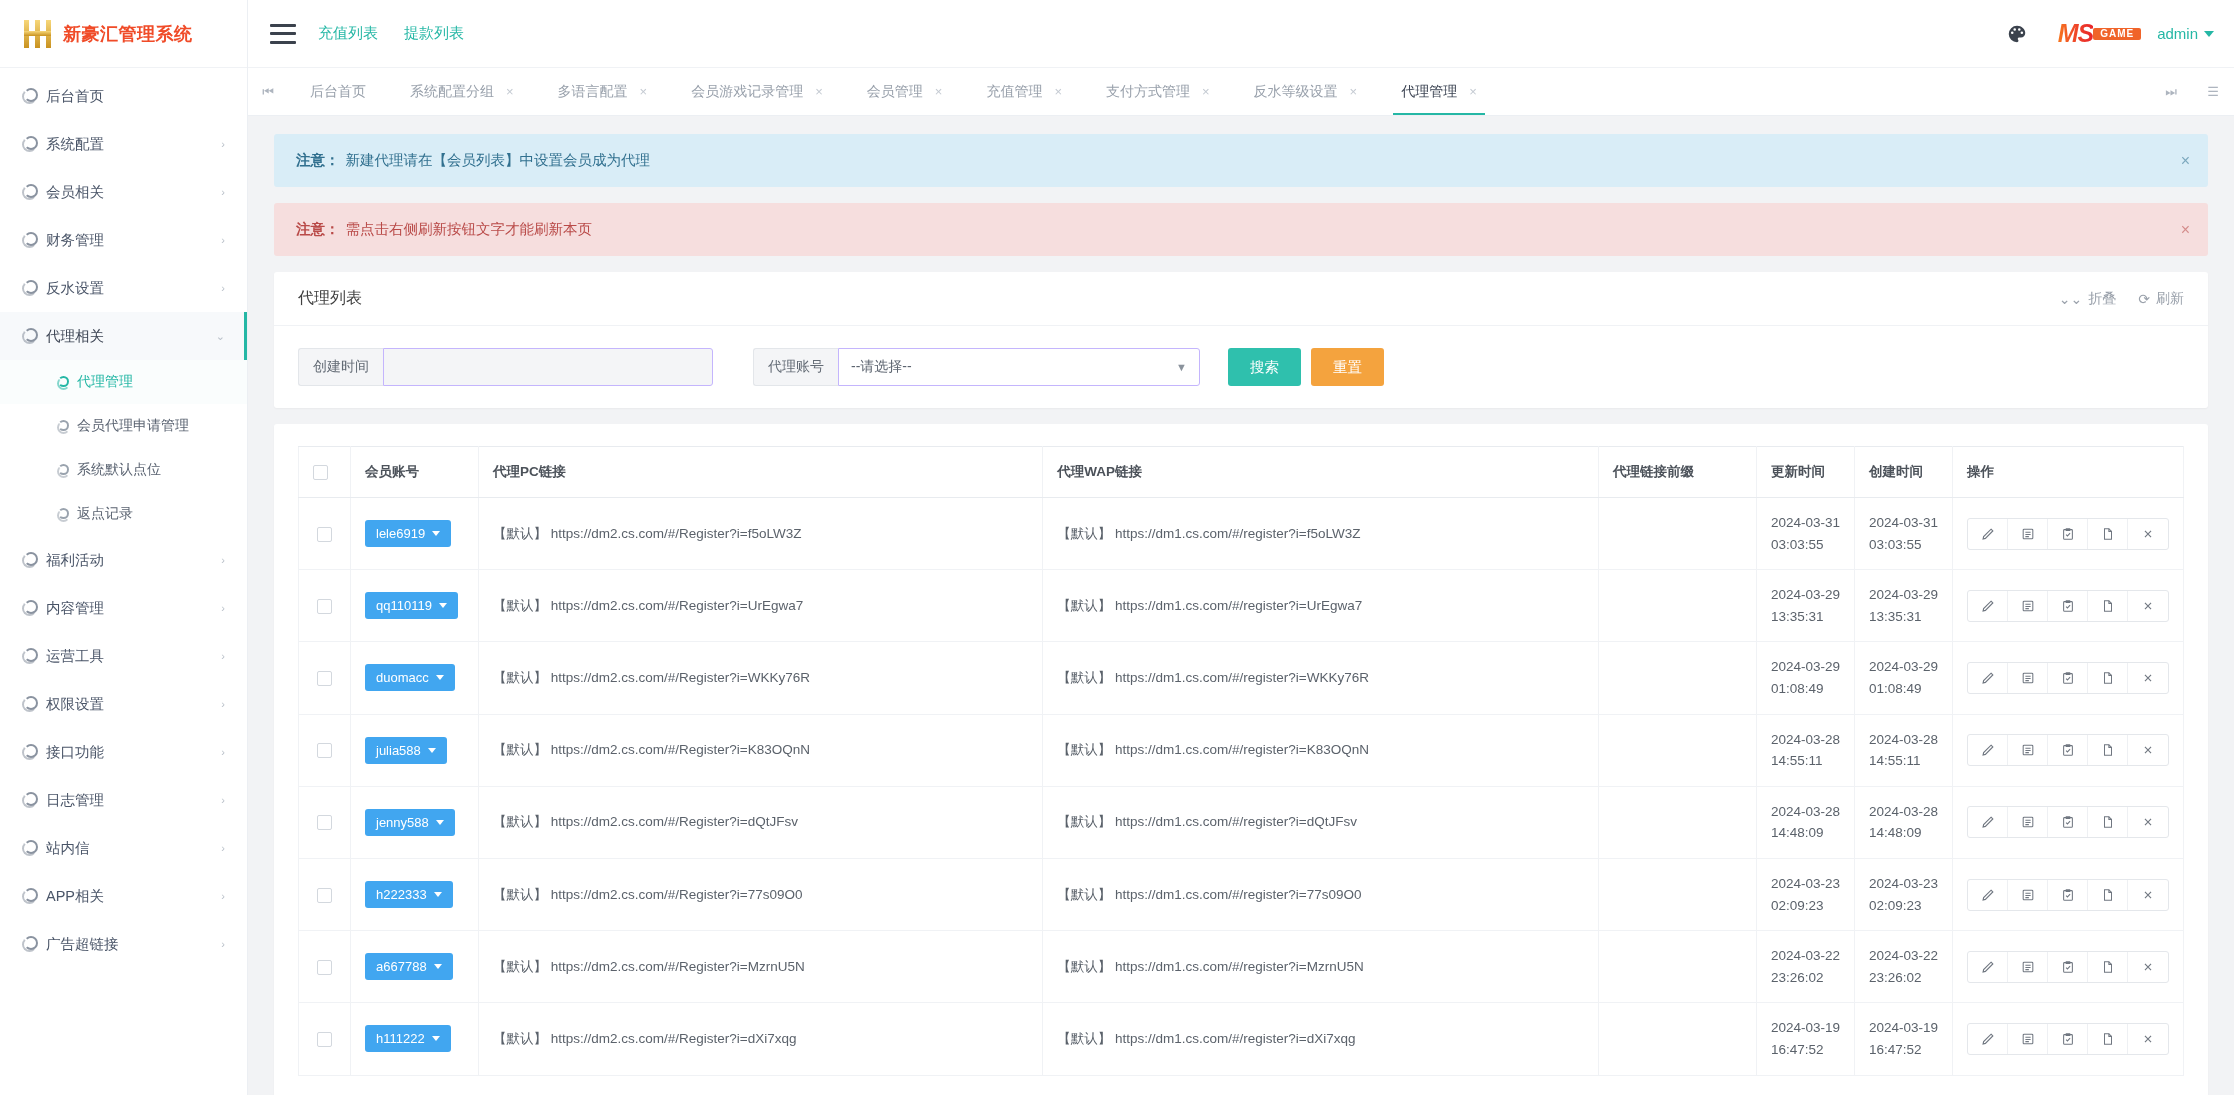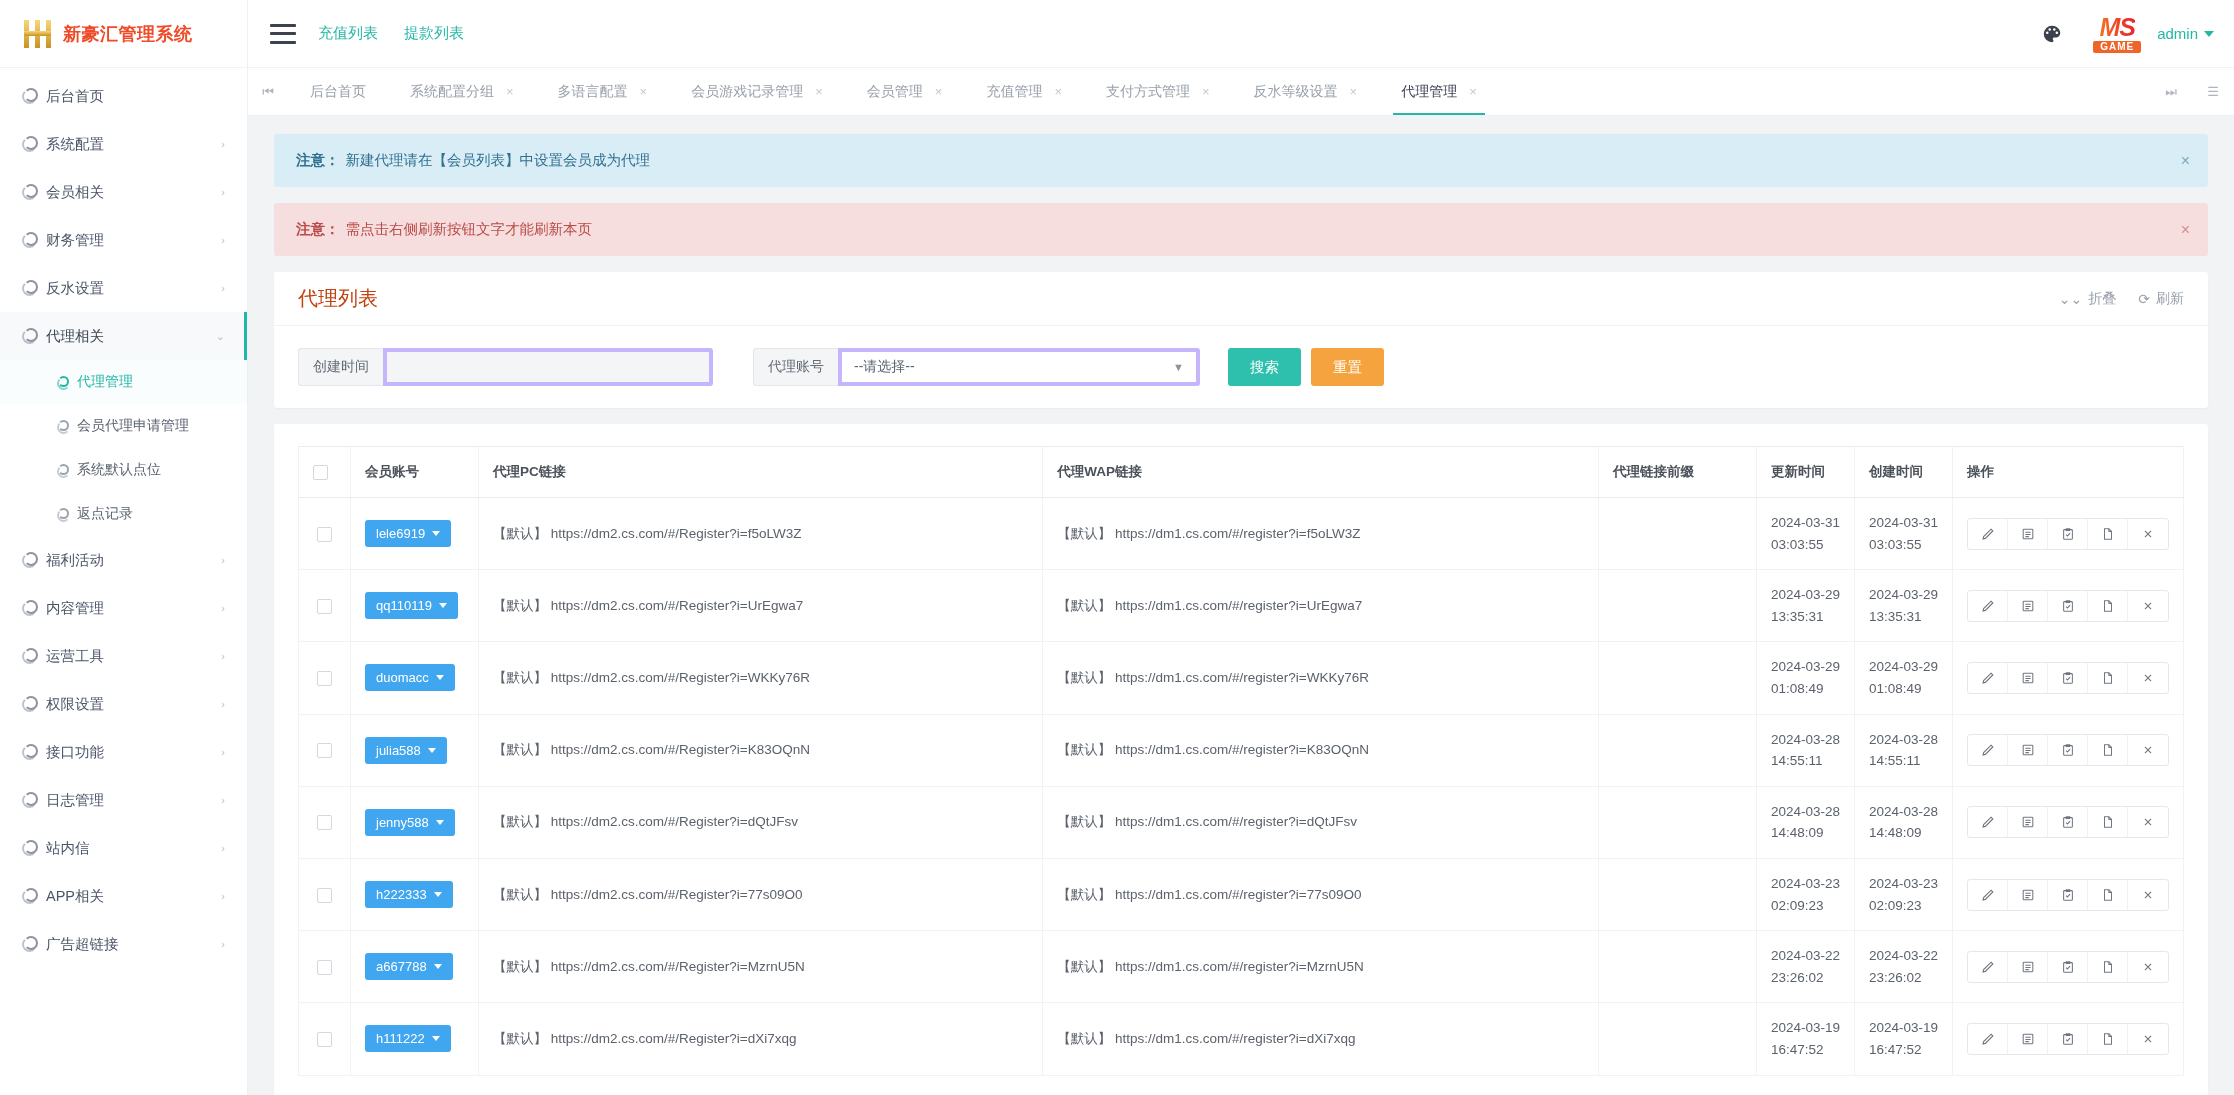--- a/index.html
+++ b/index.html
@@ -73,21 +73,21 @@
   .topbar {
     height: 68px; min-height: 68px; background: #fff; display: flex; align-items: center;
     padding: 0 20px 0 22px; border-bottom: 1px solid #f0f2f5;
   }
   .hamburger { width: 26px; height: 20px; display: flex; flex-direction: column;
     justify-content: space-between; cursor: pointer; margin-right: 22px; }
   .hamburger i { display: block; height: 3px; background: #3b424d; border-radius: 1px; }
   .quick-link { color: #25b7a5; font-size: 15px; margin-right: 26px; cursor: pointer; white-space: nowrap; }
   .top-spacer { flex: 1; }
   .palette-ico { width: 22px; height: 22px; margin-right: 30px; cursor: pointer; color: #3b424d; }
-  .ms-logo { display: flex; flex-direction: column; align-items: center; margin-right: 16px; line-height: 1; }
+  .ms-logo { display: flex; align-items: center; margin-right: 16px; line-height: 1; }
   .ms-top { font-size: 25px; font-weight: bold; font-style: italic;
     background: linear-gradient(90deg,#f7751d 0%, #f04b28 45%, #e8242a 100%);
     -webkit-background-clip: text; background-clip: text; color: transparent; letter-spacing: -1px; }
   .ms-bot { font-size: 10px; font-weight: bold; color: #fff; background: #f0642a;
     padding: 1px 7px; border-radius: 2px; letter-spacing: 1px; margin-top: 1px; }
   .admin-box { display: flex; align-items: center; gap: 6px; color: #25b7a5; font-size: 15px; cursor: pointer; }
   .caret-d { width: 0; height: 0; border-left: 5px solid transparent; border-right: 5px solid transparent;
     border-top: 6px solid currentColor; }
 
   
@@ -112,31 +112,31 @@
     display: flex; align-items: center; position: relative; }
   .alert .a-strong { font-weight: bold; margin-right: 6px; }
   .alert .a-close { position: absolute; right: 18px; top: 50%; transform: translateY(-50%);
     font-size: 16px; cursor: pointer; opacity: .55; }
   .alert.info { background: #d9edf7; color: #31708f; }
   .alert.danger { background: #f6dede; color: #b94a48; }
 
   .card { background: #fff; border-radius: 3px; box-shadow: 0 1px 2px rgba(0,0,0,.04); margin-bottom: 16px; }
   .card-head { height: 54px; display: flex; align-items: center; padding: 0 24px;
     border-bottom: 1px solid #f0f2f5; }
-  .card-title { font-size: 20px; color: #c2410c; }
+  .card-title { font-size: 16px; color: #404040; }
   .card-tools { margin-left: auto; display: flex; align-items: center; gap: 22px;
     font-size: 14px; color: #9aa1ab; }
   .card-tools .tool { display: flex; align-items: center; gap: 6px; cursor: pointer; }
 
   .filter-row { display: flex; align-items: center; padding: 22px 24px; gap: 0; }
   .input-group { display: flex; align-items: stretch; height: 38px; }
   .ig-addon { background: #f4f5f7; border: 1px solid #e3e6ea; border-right: none;
     border-radius: 3px 0 0 3px; display: flex; align-items: center; padding: 0 14px;
     font-size: 14px; color: #636b75; white-space: nowrap; }
-  .ig-field { border: 4px solid #c4b5fd; border-radius: 0 3px 3px 0; background: #f4f5f7;
+  .ig-field { border: 1px solid #c4b5fd; border-radius: 0 3px 3px 0; background: #f4f5f7;
     display: flex; align-items: center; padding: 0 12px; font-size: 14px; color: #9aa1ab; }
   .ig-field.white { background: #fff; color: #5d6570; }
   .date-field { width: 330px; }
   .select-field { width: 362px; justify-content: space-between; }
   .sel-caret { color: #8a929c; font-size: 11px; }
   .gap-lg { width: 40px; }
   .btn { height: 38px; border: none; border-radius: 3px; color: #fff; font-size: 14.5px;
     padding: 3px 22px; cursor: pointer; font-family: inherit; }
   .btn-search { background: #2fc0ad; margin-left: 28px; }
   .btn-reset { background: #f3a council; }

